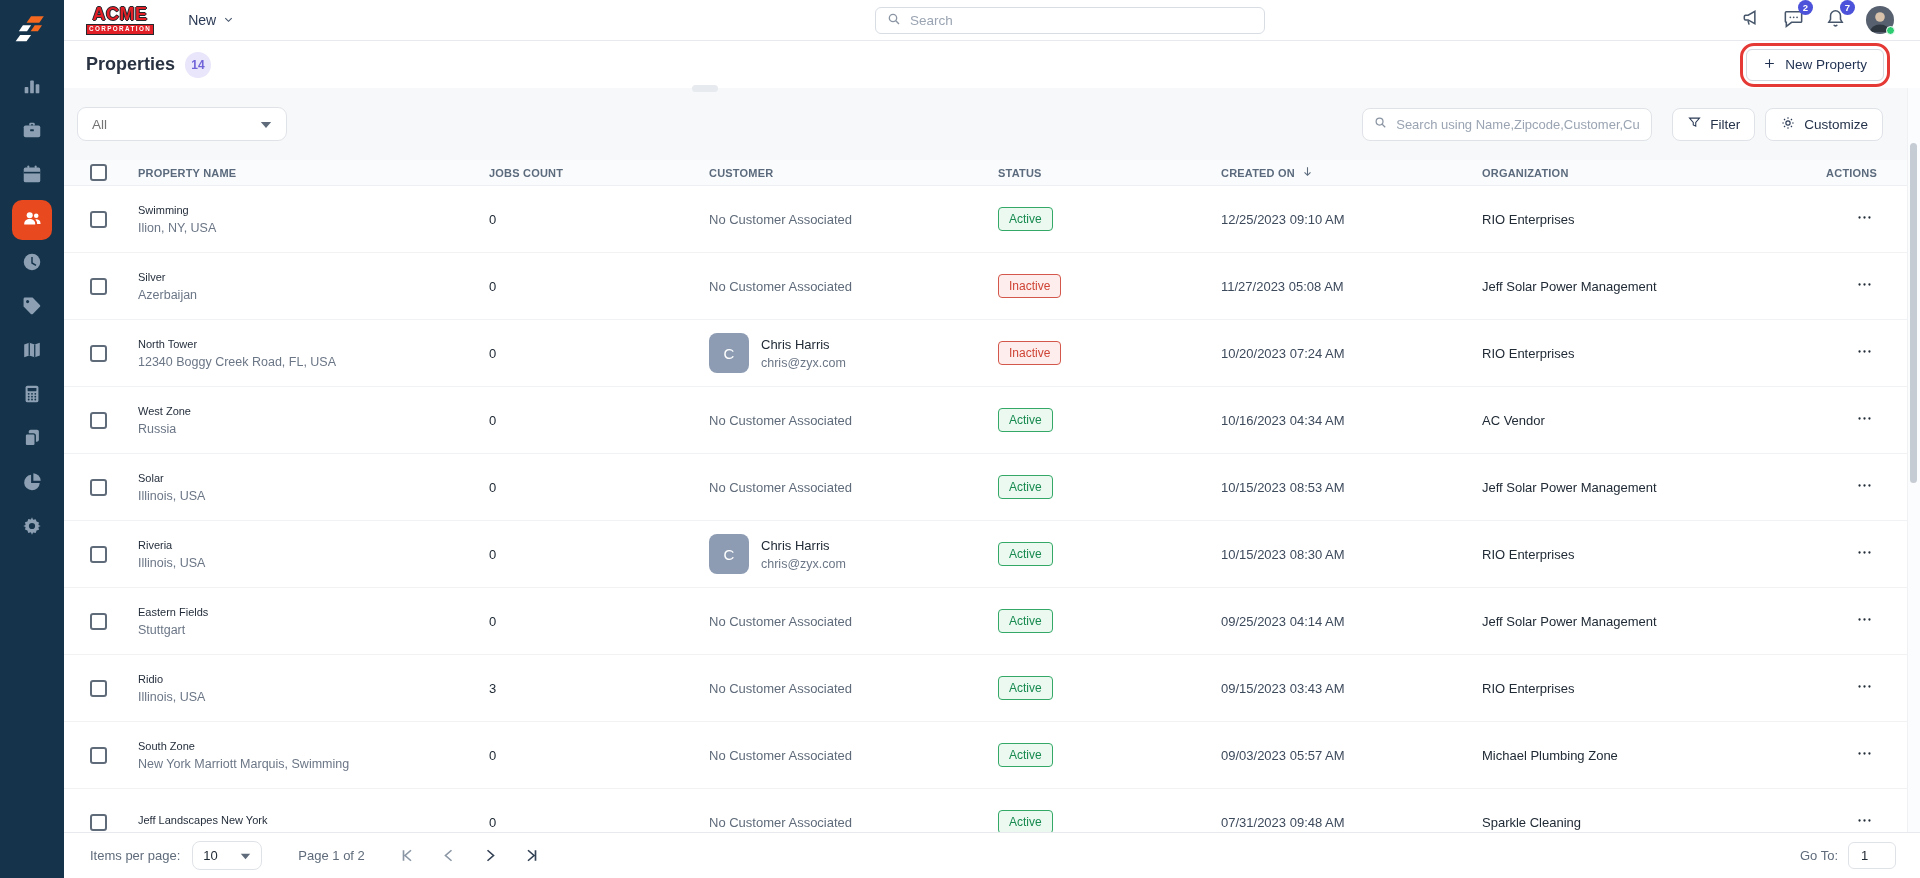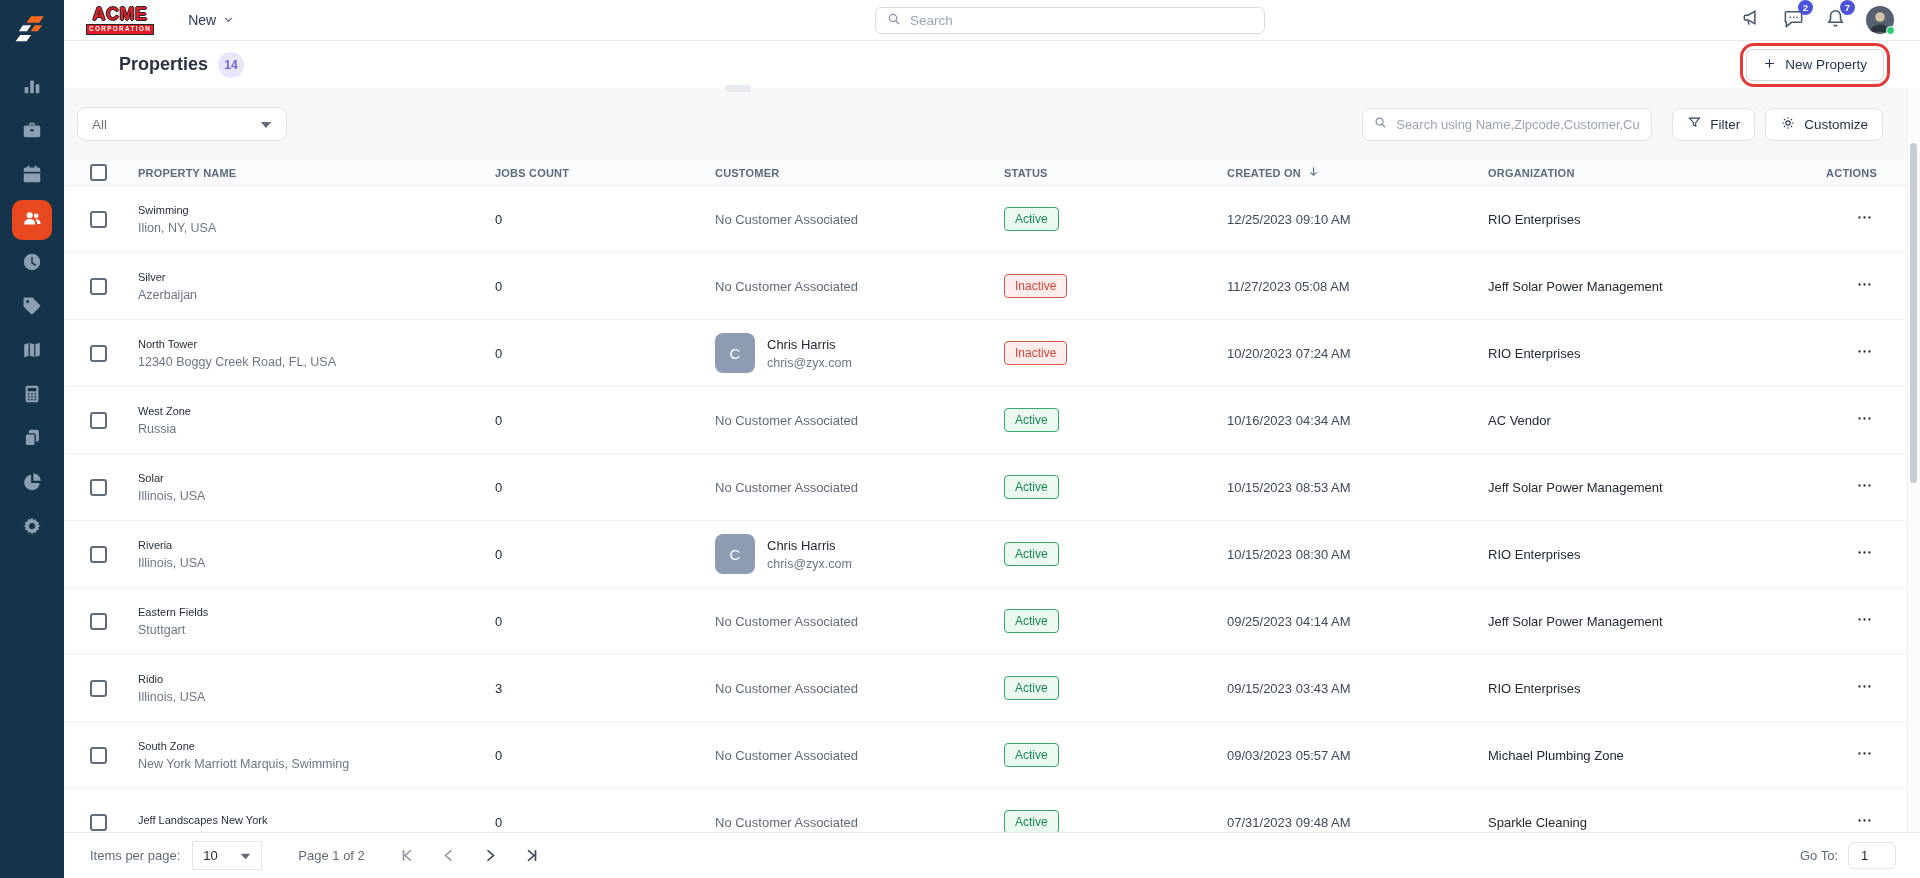--- a/index.html
+++ b/index.html
@@ -47,21 +47,21 @@
   .topbar-right { margin-left: auto; display: flex; align-items: center; gap: 19px; }
   .icon-wrap { position: relative; cursor: pointer; display: flex; }
   .noti-badge { position: absolute; top: -7px; right: -8px; background: var(--badge-indigo);
     color: #fff; font-size: 9.5px; font-weight: 700; min-width: 15px; height: 15px;
     border-radius: 8px; display: flex; align-items: center; justify-content: center; padding: 0 3px; }
   .avatar { width: 28px; height: 28px; border-radius: 50%; position: relative; cursor: pointer; }
   .online-dot { position: absolute; right: -1px; bottom: -1px; width: 9px; height: 9px;
     border-radius: 50%; background: var(--online-green); border: 1.5px solid #fff; }
 
   .page-header { height: 47px; background: #fff; display: flex; align-items: center;
-    padding: 0 30px 0 22px; flex-shrink: 0; position: relative; margin-left: 33px; }
+    padding: 0 30px 0 22px; flex-shrink: 0; position: relative; }
   .page-title { font-size: 18px; font-weight: 600; color: #2a3342; }
   .count-badge { width: 26px; height: 26px; border-radius: 50%; background: var(--count-bg);
     color: var(--count-text); font-size: 12px; font-weight: 600; margin-left: 10px;
     display: flex; align-items: center; justify-content: center; }
   .new-property-outer { margin-left: auto; border: 3px solid var(--highlight-red);
     border-radius: 14px; padding: 3px; }
   .new-property-btn { display: flex; align-items: center; gap: 9px; background: #fff;
     border: 1px solid #d4d9e0; border-radius: 6px; padding: 7px 16px; font-size: 13.5px;
     color: #1f3050; font-family: inherit; cursor: pointer; }
   .scroll-pill { position: absolute; left: 628px; top: 44px; width: 26px; height: 7px;
@@ -82,21 +82,21 @@
     display: flex; align-items: center; gap: 8px; padding: 0 14px; font-size: 13.5px;
     color: #24324a; font-family: inherit; cursor: pointer; }
 
   
   .table-header { height: 26px; background: #fafbfc; border-bottom: 1px solid #edeff2;
     display: flex; align-items: center; font-size: 11px; font-weight: 700; color: #5b6b7d;
     letter-spacing: 0.2px; flex-shrink: 0; }
   .cell { flex-shrink: 0; }
   .col-check { width: 74px; padding-left: 26px; }
   .col-name { width: 351px; }
-  .col-jobs { width: 220px; margin-left: 6px; }
+  .col-jobs { width: 220px; }
   .col-customer { width: 289px; }
   .col-status { width: 223px; }
   .col-created { width: 261px; display: flex; align-items: center; gap: 6px; }
   .col-org { width: 280px; }
   .col-actions { flex: 1; text-align: right; padding-right: 43px; flex-shrink: 1; }
   .rows { flex: 1; overflow: hidden; background: #fff; }
   .row { height: 67px; display: flex; align-items: center; border-bottom: 1px solid #f0f2f4; background: #fff; }
   .checkbox { width: 17px; height: 17px; border: 2px solid #606b7a; border-radius: 3px;
     background: #fff; cursor: pointer; }
   .prop-name { font-size: 11px; font-weight: 500; color: #1f2937; cursor: pointer; }
@@ -113,21 +113,21 @@
   .badge-active { color: var(--active-text); border-color: var(--active-border); background: var(--active-bg); }
   .badge-inactive { color: var(--inactive-text); border-color: var(--inactive-border); background: var(--inactive-bg); }
   .created { font-size: 13px; color: #3d4a5c; }
   .org { font-size: 13px; color: #212b36; font-weight: 500; }
   .dots-btn { border: none; background: transparent; cursor: pointer; padding: 4px; }
 
   
   .footer { position: absolute; left: 0; right: 0; bottom: 0; height: 46px; background: #fff;
     border-top: 1px solid #e7e9ee; display: flex; align-items: center;
     padding: 0 24px 0 26px; font-size: 13px; color: #5f6b7a; z-index: 5; }
-  .ipp-select { width: 70px; height: 29px; border: 1px solid #dfe3e8; border-radius: 1px;
+  .ipp-select { width: 70px; height: 29px; border: 1px solid #dfe3e8; border-radius: 8px;
     background: #fff; display: flex; align-items: center; justify-content: space-between;
     padding: 0 10px; margin-left: 12px; color: #212b36; cursor: pointer; }
   .page-info { margin-left: 36px; color: #5f6b7a; }
   .pager { display: flex; align-items: center; gap: 27px; margin-left: 34px; }
   .pager .pg { display: flex; cursor: pointer; }
   .goto { margin-left: auto; display: flex; align-items: center; gap: 10px; }
   .goto-input { width: 48px; height: 27px; border: 1px solid #dfe3e8; border-radius: 6px;
     padding: 0 0 0 12px; font-size: 13px; color: #212b36; font-family: inherit; outline: none; }
 
   .scrollbar-track { position: absolute; right: 0; top: 88px; bottom: 46px; width: 13px;

